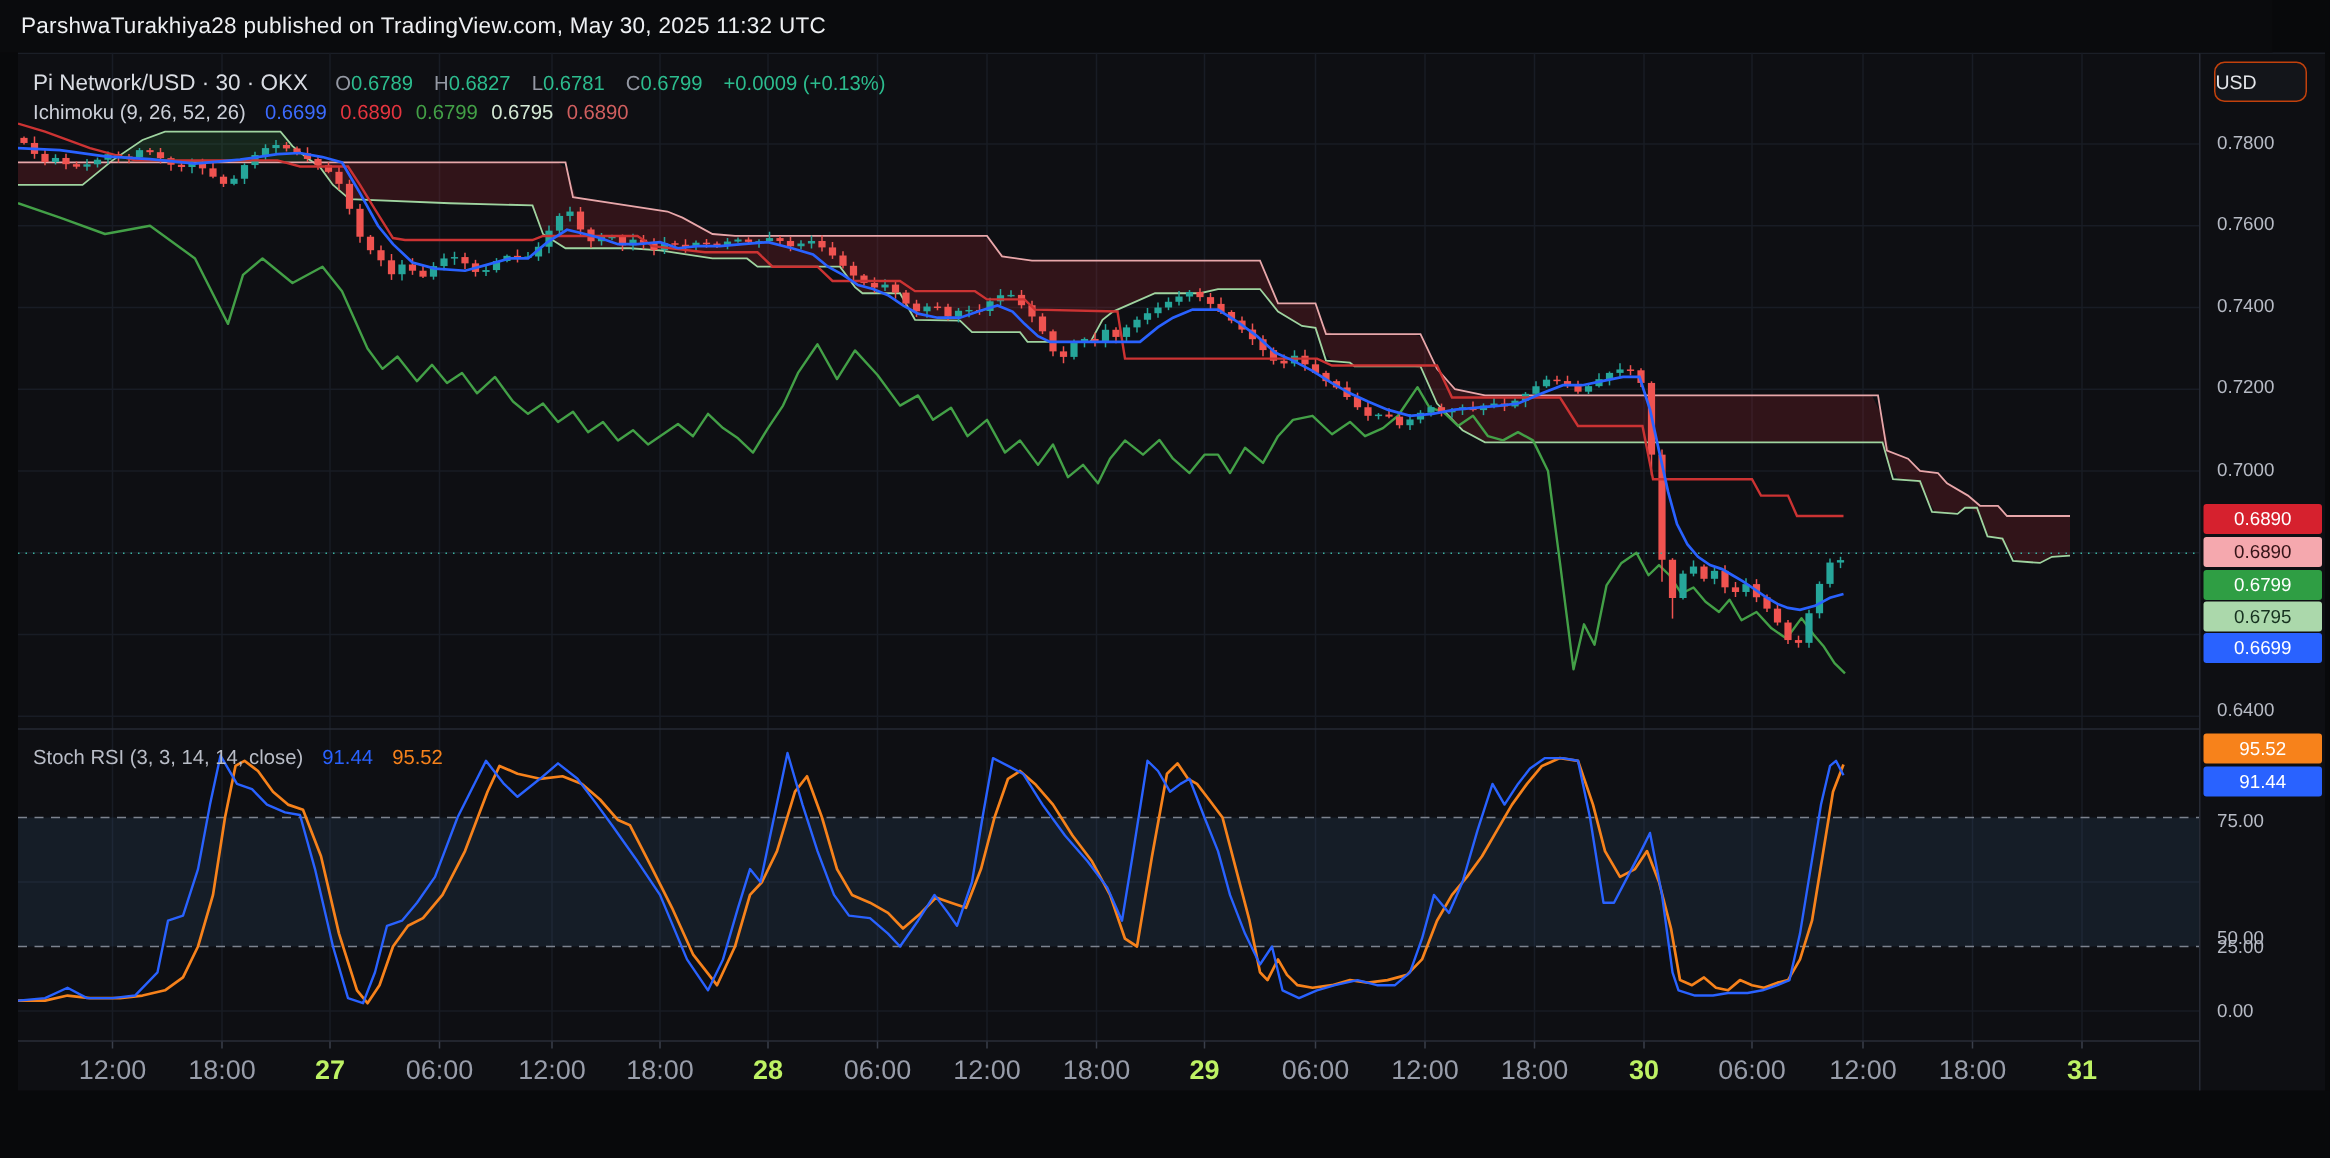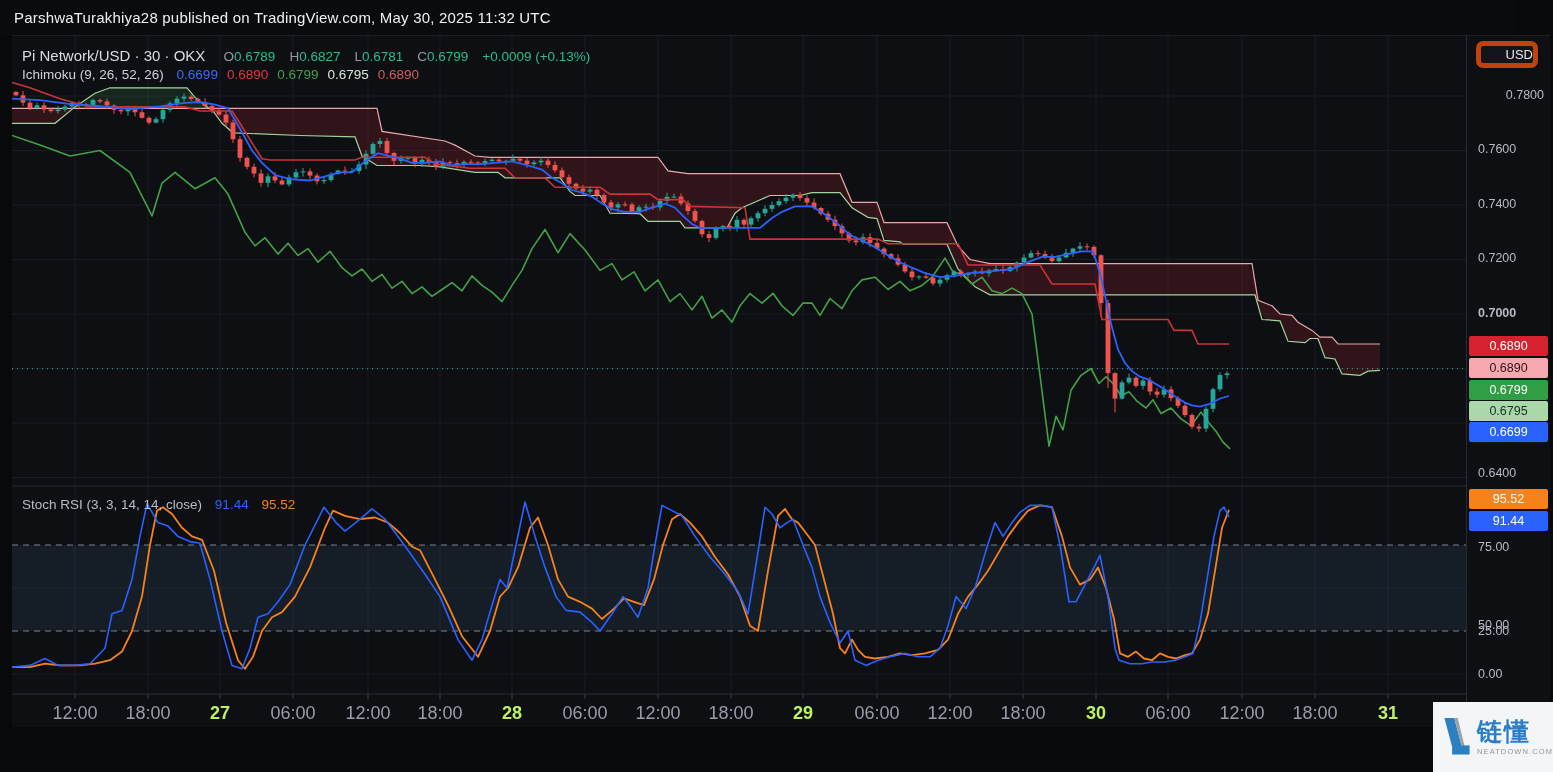--- a/index.html
+++ b/index.html
@@ -33,22 +33,22 @@
   .legend .val { margin-left:9px; }
   .legend .gap { margin-left:14px; }
 
   
   .tick-label { z-index:5; color:#b6bac4; font-size:12.5px; left:1478px; width:66px; }
   .badge { z-index:6; left:1469px; width:79px; height:20px; border-radius:2px;
     font-size:12.5px; display:flex; align-items:center; justify-content:center; }
 
   
   #usd-button { left:1476px; top:41px; width:62px; height:27px; background:#13151a;
-    border:5px solid #c2410c; border-radius:7px; color:#e4e6ea; font-size:13px;
-    display:flex; align-items:center; justify-content:flex-end; z-index:6; }
+    border:1px solid #c2410c; border-radius:7px; color:#e4e6ea; font-size:13px;
+    display:flex; align-items:center; justify-content:flex-start; z-index:6; }
 
   
   #time-axis { left:12px; top:695px; width:1454px; height:32px; z-index:5; }
   .time-label { position:absolute; top:8px; transform:translateX(-50%);
     color:#989daa; font-size:18px; }
   .time-label.major { color:#bef264; font-weight:700; }
 
   
   #footer-bar { left:0; top:728px; width:1553px; height:44px; background:#1e2026;
     display:flex; align-items:center; z-index:3; }
@@ -748,25 +748,25 @@
     <span>Stoch RSI (3, 3, 14, 14, close)</span>
     <span class="val" id="stoch-k-val" style="color: rgb(41, 98, 255);">91.44</span>
     <span class="val" id="stoch-d-val" style="color: rgb(247, 130, 27);">95.52</span>
   </div>
 
   <div class="abs" id="usd-button">
     <span>USD</span>
   </div>
 
   <div id="price-labels">
-      <div class="abs tick-label" style="top: 88px; text-align: right;">0.7800</div>
+      <div class="abs tick-label" style="top: 88px;">0.7800</div>
       <div class="abs tick-label" style="top: 142px;">0.7600</div>
       <div class="abs tick-label" style="top: 197px;">0.7400</div>
       <div class="abs tick-label" style="top: 251px;">0.7200</div>
-      <div class="abs tick-label" style="top: 306px; font-weight: bold;">0.7000</div>
+      <div class="abs tick-label" style="top: 306px;">0.7000</div>
       <div class="abs tick-label" style="top: 466px;">0.6400</div>
       <div class="abs tick-label" style="top: 540px;">75.00</div>
       <div class="abs tick-label" style="top: 582px; margin-top: 36px;">50.00</div>
       <div class="abs tick-label" style="top: 624px;">25.00</div>
       <div class="abs tick-label" style="top: 667px;">0.00</div>
       <div class="abs badge" style="top: 336px; background: rgb(214, 33, 46); color: rgb(255, 255, 255);">0.6890</div>
       <div class="abs badge" style="top: 358px; background: rgb(245, 168, 174); color: rgb(53, 20, 24);">0.6890</div>
       <div class="abs badge" style="top: 380px; background: rgb(47, 158, 68); color: rgb(255, 255, 255);">0.6799</div>
       <div class="abs badge" style="top: 401px; background: rgb(171, 216, 171); color: rgb(23, 50, 32);">0.6795</div>
       <div class="abs badge" style="top: 422px; background: rgb(41, 98, 255); color: rgb(255, 255, 255);">0.6699</div>
@@ -790,25 +790,14 @@
       <div class="time-label" style="left: 938px;">12:00</div>
       <div class="time-label" style="left: 1011px;">18:00</div>
       <div class="time-label major" style="left: 1084px;">30</div>
       <div class="time-label" style="left: 1156px;">06:00</div>
       <div class="time-label" style="left: 1230px;">12:00</div>
       <div class="time-label" style="left: 1303px;">18:00</div>
       <div class="time-label major" style="left: 1376px;">31</div>
     </div>
 
 
-  <div class="abs" id="watermark">
-    <svg id="wm-mark" width="40" height="56" viewBox="0 0 40 56">
-      <polygon points="2,1 16,1 27,42 13,42" fill="#2c80c1"></polygon>
-      <polygon points="16,1 21,1 31,42 27,42" fill="#9aa2a8"></polygon>
-      <rect x="13" y="40" width="25" height="13" fill="#2c80c1"></rect>
-    </svg>
-    <div id="wm-texts">
-      <span id="wm-title">链懂</span>
-      <span id="wm-sub">NEATDOWN.COM</span>
-    </div>
-  </div>
 
 </div>
 
 </body></html>

